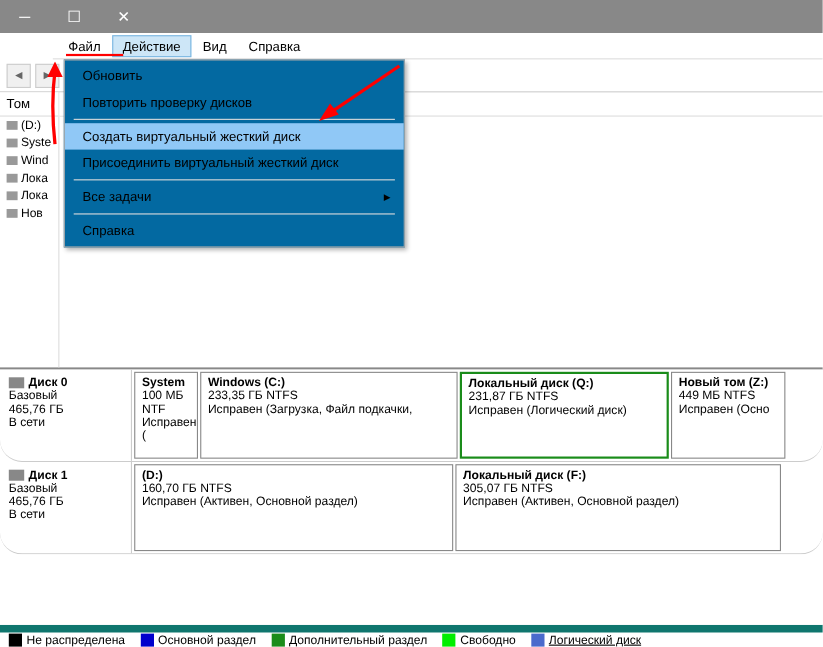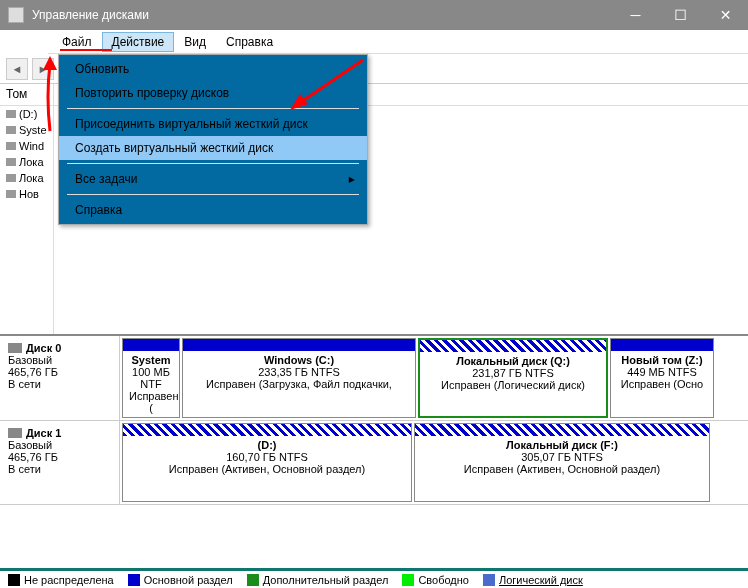--- a/index.html
+++ b/index.html
@@ -28,44 +28,40 @@
 .left-row { padding: 2px 6px; white-space: nowrap; overflow: hidden; display: flex; align-items: center; gap: 3px; font-size: 11px; }
 .disk-ic { width: 10px; height: 8px; background: #999; display: inline-block; }
 .right-table { flex: 1; overflow: hidden; position: relative; }
 .t-headers { display: flex; height: 22px; border-bottom: 1px solid #ddd; }
 .t-h { border-right: 1px solid #ddd; padding: 3px 8px; background: #fff; text-align: left; }
 .t-body { }
 .t-row { display: flex; height: 18px; }
 .t-cell { padding: 1px 8px; }
 .c1 { width: 70px; } .c2 { width: 74px; } .c3 { width: 82px; } .c4 { width: 88px; }
 .lower { flex: 1; overflow-y: auto; background: #fff; }
-.disk-row { display: flex; border-bottom: 1px solid #ccc; min-height: 84px; }
+.disk-row { display: flex; border-bottom: 1px solid #ccc; min-height: 84px; border-radius: 20px; }
 .disk-info { width: 120px; border-right: 1px solid #ccc; padding: 6px 8px; font-size: 11px; }
 .disk-info .dn { font-weight: bold; display: flex; align-items: center; gap: 4px; }
 .disk-ic2 { width: 14px; height: 10px; background: #888; display: inline-block; }
 .partitions { flex: 1; display: flex; gap: 2px; padding: 2px; }
-.part { border: 1px solid #888; display: flex; flex-direction: column; font-size: 11px; overflow: hidden; text-align: center; }
+.part { border: 1px solid #888; display: flex; flex-direction: row; font-size: 11px; overflow: hidden; }
 .part.green { border: 2px solid #1a8c1a; }
 .part-bar { height: 12px; }
 .bar-blue { background: #0000cc; }
 .bar-hatch { background: repeating-linear-gradient(45deg, #0000cc, #0000cc 3px, #fff 3px, #fff 6px); }
 .part-body { padding: 3px 6px; flex: 1; }
 .part-body .pn { font-weight: bold; }
-.legend { height: 20px; border-top: 3px solid #0f766e; display: flex; align-items: center; gap: 4px; padding: 0 8px; font-size: 11px; }
+.legend { height: 20px; border-top: 7px solid #0f766e; display: flex; align-items: center; gap: 4px; padding: 0 8px; font-size: 11px; }
 .leg-sq { width: 12px; height: 12px; display: inline-block; }
 .red-arrow { position: absolute; z-index: 101; }
 </style>
 </head>
 <body>
 
 <div class="titlebar">
-  <div class="titlebar-left">
-    <span class="title-icon"></span>
-    <span>Управление дисками</span>
-  </div>
   <div class="winbtns">
     <div class="winbtn">─</div>
     <div class="winbtn">☐</div>
     <div class="winbtn">✕</div>
   </div>
 </div>
 
 <div class="menubar">
   <div class="menu-item">Файл</div>
   <div class="menu-item active">Действие</div>
@@ -76,22 +72,22 @@
 <div class="toolbar">
   <div class="tool-btn">◄</div>
   <div class="tool-btn">►</div>
   <div class="tool-sep"></div>
 </div>
 
 <div class="dropdown">
   <div class="dd-item">Обновить</div>
   <div class="dd-item">Повторить проверку дисков</div>
   <div class="dd-sep"></div>
+  <div class="dd-item highlight">Создать виртуальный жесткий диск</div>
   <div class="dd-item">Присоединить виртуальный жесткий диск</div>
-  <div class="dd-item highlight">Создать виртуальный жесткий диск</div>
   <div class="dd-sep"></div>
   <div class="dd-item"><span>Все задачи</span><span class="dd-arrow">▶</span></div>
   <div class="dd-sep"></div>
   <div class="dd-item">Справка</div>
 </div>
 
 <span class="red-underline" style="left:60px; top:49px; width:52px;"></span>
 <span class="red-underline" style="left:72px; top:116px; width:216px;"></span>
 
 <svg class="red-arrow" style="left:38px; top:56px;" width="30" height="80">

